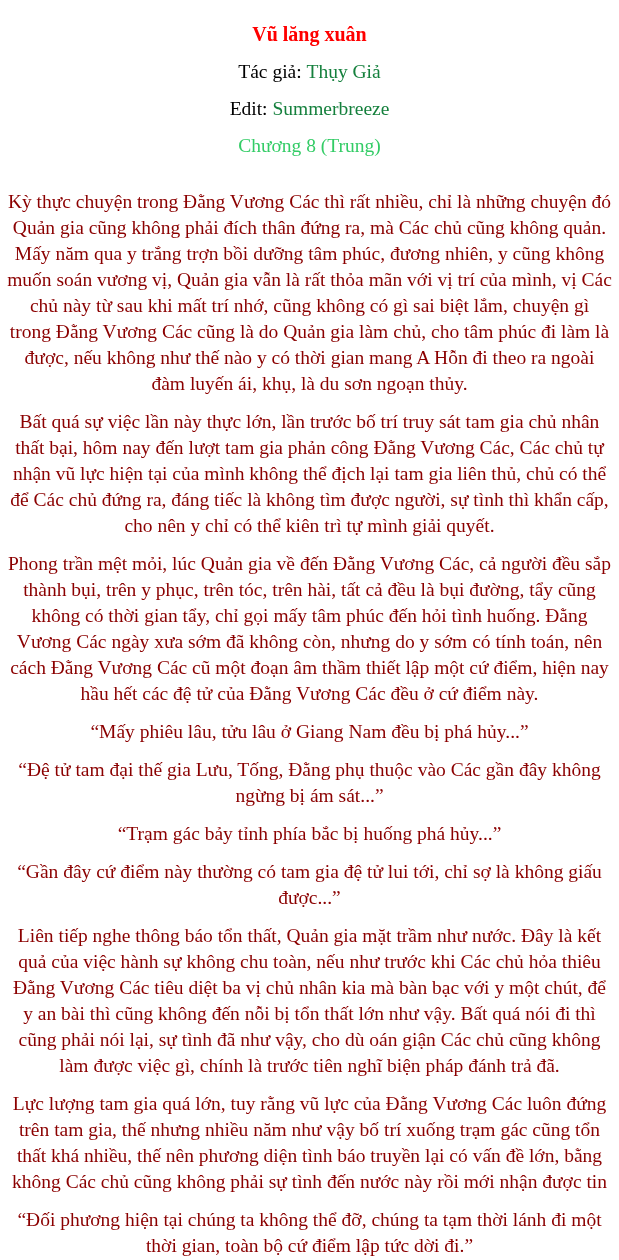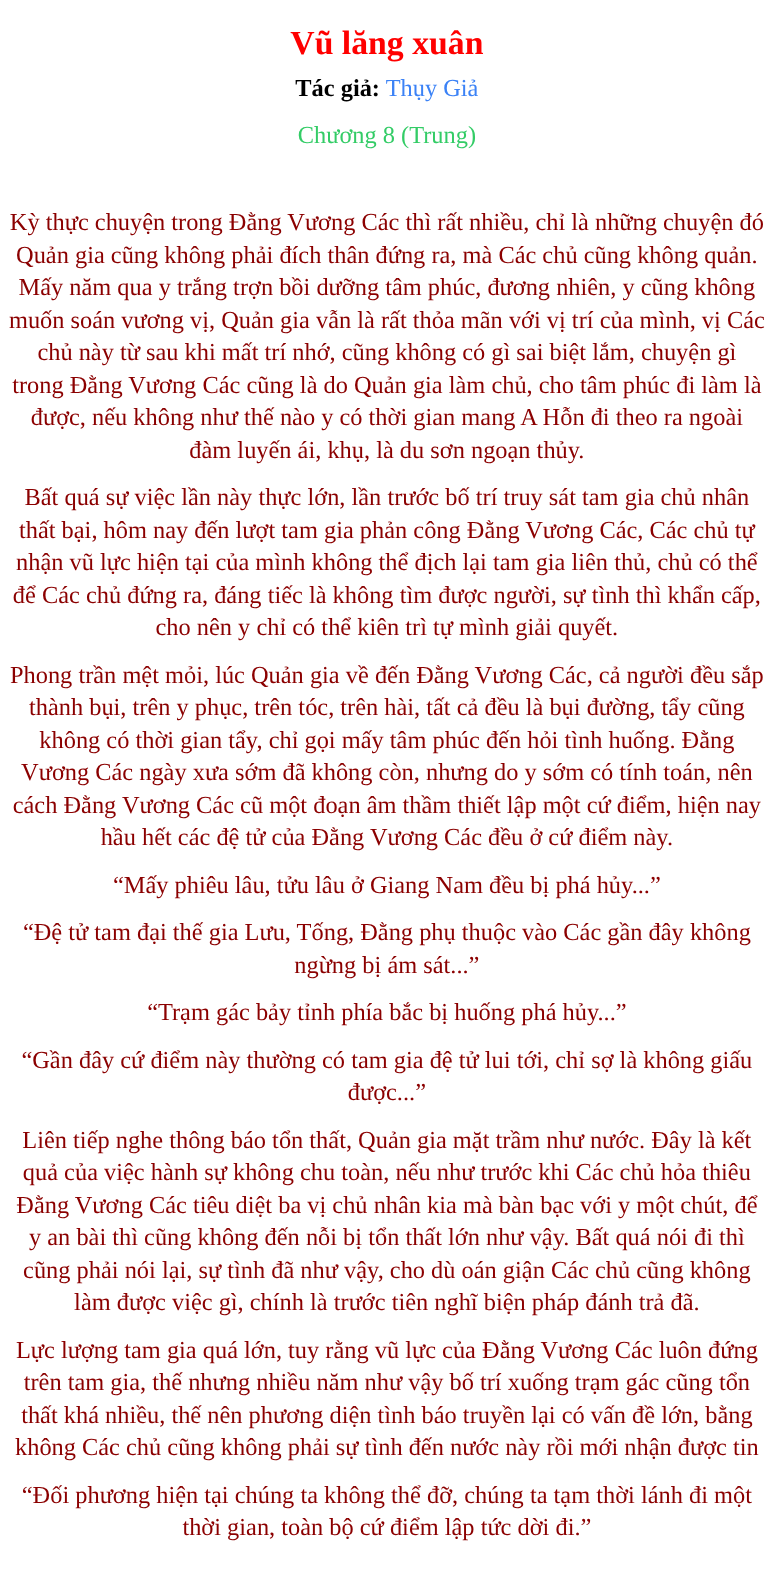--- a/index.html
+++ b/index.html
@@ -21,53 +21,54 @@
     box-sizing: border-box;
     width: 619px;
   }
   header p {
     text-align: center;
     margin: 11px 0;
   }
   .title {
     color: #FF0000;
     font-weight: bold;
-    font-size: 27px;
+    font-size: 20px;
     line-height: 28px;
     margin-top: 4px;
   }
   .meta-label {
     color: #000000;
-    font-weight: bold;
   }
   .accent-name {
-    color: #3b82f6;
+    color: #15803d;
+    font-family: Liberation Serif, serif;
   }
   .chapter {
     color: #33CC66;
-    margin-bottom: 44px;
+    margin-bottom: 30px;
   }
   main p {
     margin: 12px 0;
     text-align: center;
   }
   main p:first-child {
     margin-top: 0;
   }
 </style>
 </head>
 <body>
 
 <div class="page">
 
   <header>
     <p class="title">Vũ lăng xuân</p>
 
     <p class="meta"><span class="meta-label">Tác giả:</span> <span class="accent-name">Thụy Giả</span></p>
 
+    <p class="meta"><span class="meta-label">Edit:</span> <span class="accent-name">Summerbreeze</span></p>
 
     <p class="chapter">Chương 8 (Trung)</p>
   </header>
 
   <main>
     <p>Kỳ thực chuyện trong Đằng Vương Các thì rất nhiều, chỉ là những chuyện đó Quản gia cũng không phải đích thân đứng ra, mà Các chủ cũng không quản. Mấy năm qua y trắng trợn bồi dưỡng tâm phúc, đương nhiên, y cũng không muốn soán vương vị, Quản gia vẫn là rất thỏa mãn với vị trí của mình, vị Các chủ này từ sau khi mất trí nhớ, cũng không có gì sai biệt lắm, chuyện gì trong Đằng Vương Các cũng là do Quản gia làm chủ, cho tâm phúc đi làm là được, nếu không như thế nào y có thời gian mang A Hỗn đi theo ra ngoài đàm luyến ái, khụ, là du sơn ngoạn thủy.</p>
     <p>Bất quá sự việc lần này thực lớn, lần trước bố trí truy sát tam gia chủ nhân thất bại, hôm nay đến lượt tam gia phản công Đằng Vương Các, Các chủ tự nhận vũ lực hiện tại của mình không thể địch lại tam gia liên thủ, chủ có thể để Các chủ đứng ra, đáng tiếc là không tìm được người, sự tình thì khẩn cấp, cho nên y chỉ có thể kiên trì tự mình giải quyết.</p>
     <p>Phong trần mệt mỏi, lúc Quản gia về đến Đằng Vương Các, cả người đều sắp thành bụi, trên y phục, trên tóc, trên hài, tất cả đều là bụi đường, tẩy cũng không có thời gian tẩy, chỉ gọi mấy tâm phúc đến hỏi tình huống. Đằng Vương Các ngày xưa sớm đã không còn, nhưng do y sớm có tính toán, nên cách Đằng Vương Các cũ một đoạn âm thầm thiết lập một cứ điểm, hiện nay hầu hết các đệ tử của Đằng Vương Các đều ở cứ điểm này.</p>
     <p>“Mấy phiêu lâu, tửu lâu ở Giang Nam đều bị phá hủy...”</p>
     <p>“Đệ tử tam đại thế gia Lưu, Tống, Đằng phụ thuộc vào Các gần đây không ngừng bị ám sát...”</p>

